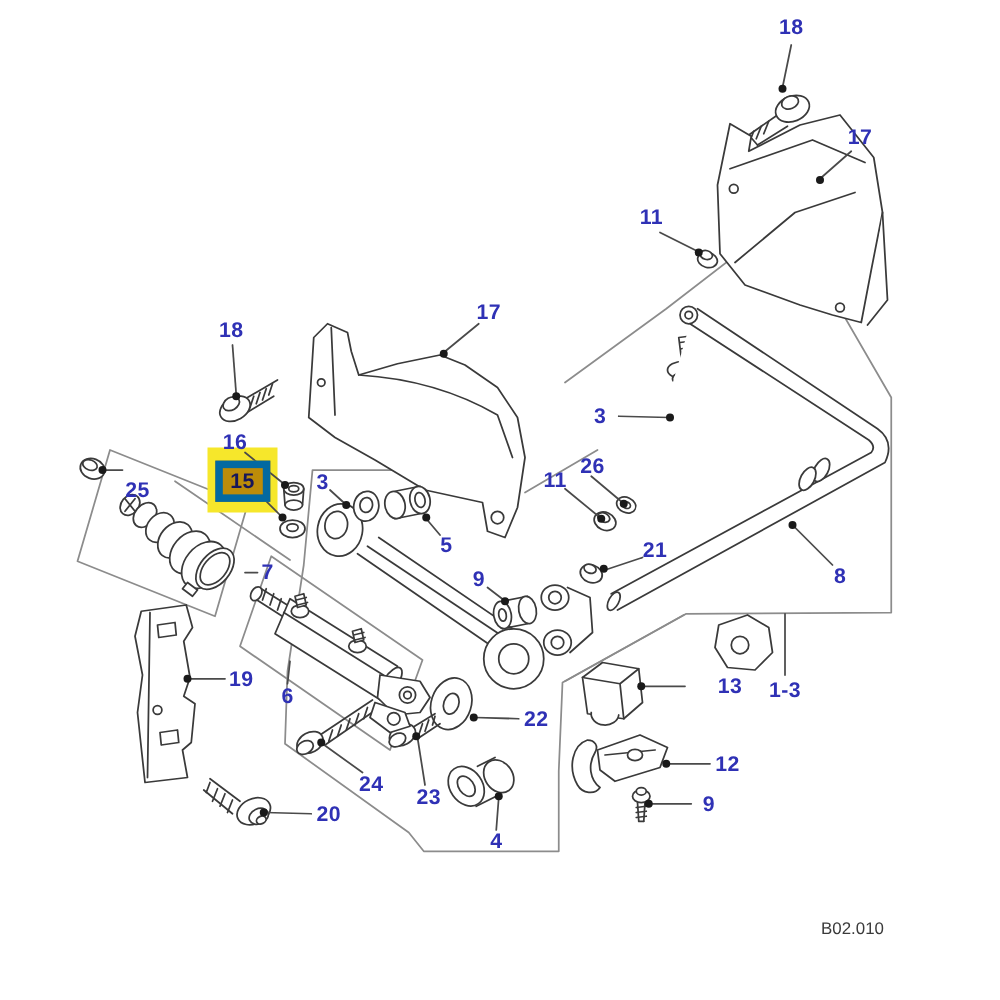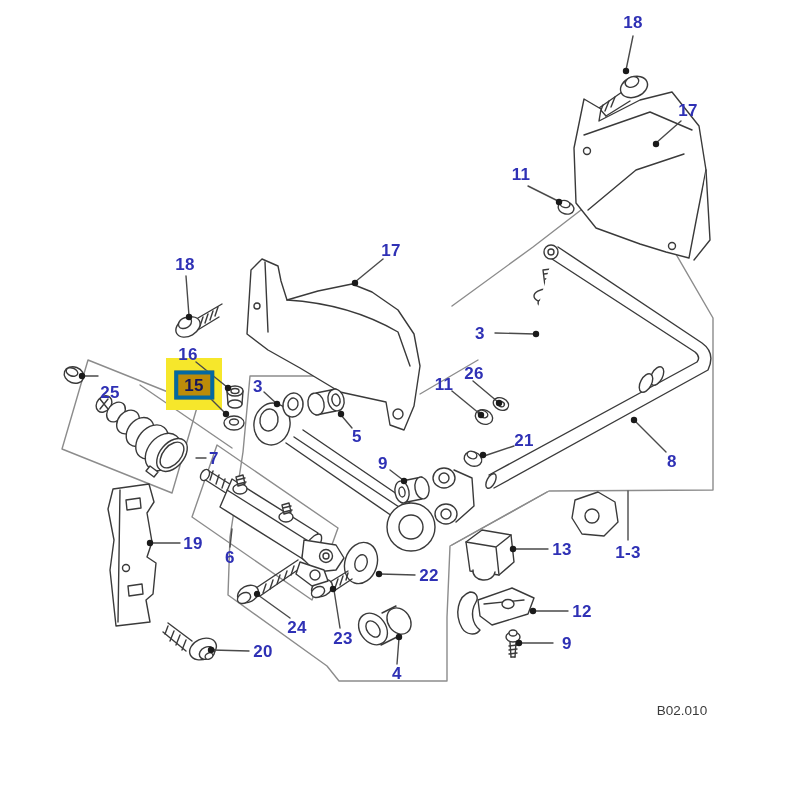--- a/index.html
+++ b/index.html
@@ -1,22 +1,22 @@
 <!DOCTYPE html>
 <html><head>
 <meta charset="utf-8">
 <style>
   html,body{margin:0;padding:0;background:#ffffff;}
   body{width:800px;height:800px;position:relative;font-family:"Liberation Sans",sans-serif;overflow:hidden;}
   .stage{position:absolute;left:0;top:0;width:800px;height:584px;}
   svg{position:absolute;left:0;top:0;}
   .co{position:absolute;transform:translate(-50%,-50%);color:#2f31b5;font-weight:bold;font-size:17px;line-height:1;white-space:nowrap;letter-spacing:.3px;}
-  .co.hl{background:#bc8c09;border:4px solid #0369a1;color:#16165a;padding:2px 6px;}
+  .co.hl{background:#bc8c09;border:6px solid #0369a1;color:#16165a;padding:2px 6px;}
   .footer{position:absolute;left:617px;top:700px;width:130px;text-align:center;color:#3b3b3b;font-size:13.5px;line-height:22px;}
-  .footer div{white-space:nowrap;}
+  .footer div{white-space:nowrap;margin-top:32px;}
 </style>
 </head>
 <body>
 
 <div class="stage">
 
 <svg width="800" height="800" viewBox="0 0 800 800" fill="none" stroke-linecap="round" stroke-linejoin="round">
 
   <g stroke="#8c8c8c" stroke-width="1.4">
     <path d="M452,306 L533,247 L629,173 L713,318 L713,490 L549,491 L452,545"></path>
@@ -324,21 +324,21 @@
 <div class="co" style="left:258px;top:386px">3</div>
 <div class="co" style="left:474px;top:373px">26</div>
 <div class="co" style="left:444px;top:384px">11</div>
 <div class="co" style="left:357px;top:436px">5</div>
 <div class="co" style="left:524px;top:440px">21</div>
 <div class="co" style="left:383px;top:463px">9</div>
 <div class="co" style="left:214px;top:458px">7</div>
 <div class="co" style="left:672px;top:461px">8</div>
 <div class="co" style="left:429px;top:575px">22</div>
 <div class="co" style="left:628px;top:552px">1-3</div>
-<div class="co" style="left:562px;top:549px">13</div>
+<div class="co" style="left:584px;top:549px">13</div>
 <div class="co" style="left:193px;top:543px">19</div>
 <div class="co" style="left:230px;top:557px">6</div>
 <div class="co" style="left:582px;top:611px">12</div>
 <div class="co" style="left:297px;top:627px">24</div>
 <div class="co" style="left:343px;top:638px">23</div>
 <div class="co" style="left:567px;top:643px">9</div>
 <div class="co" style="left:263px;top:651px">20</div>
 <div class="co" style="left:397px;top:673px">4</div>
 
 <div class="footer">

